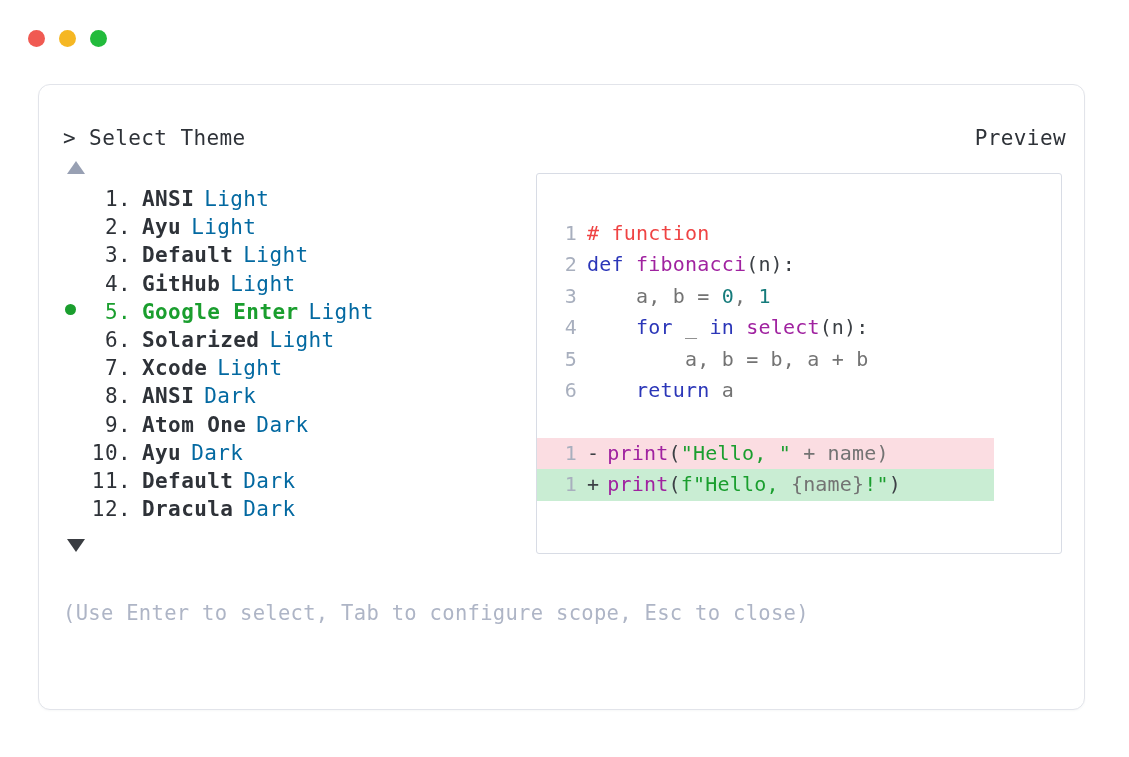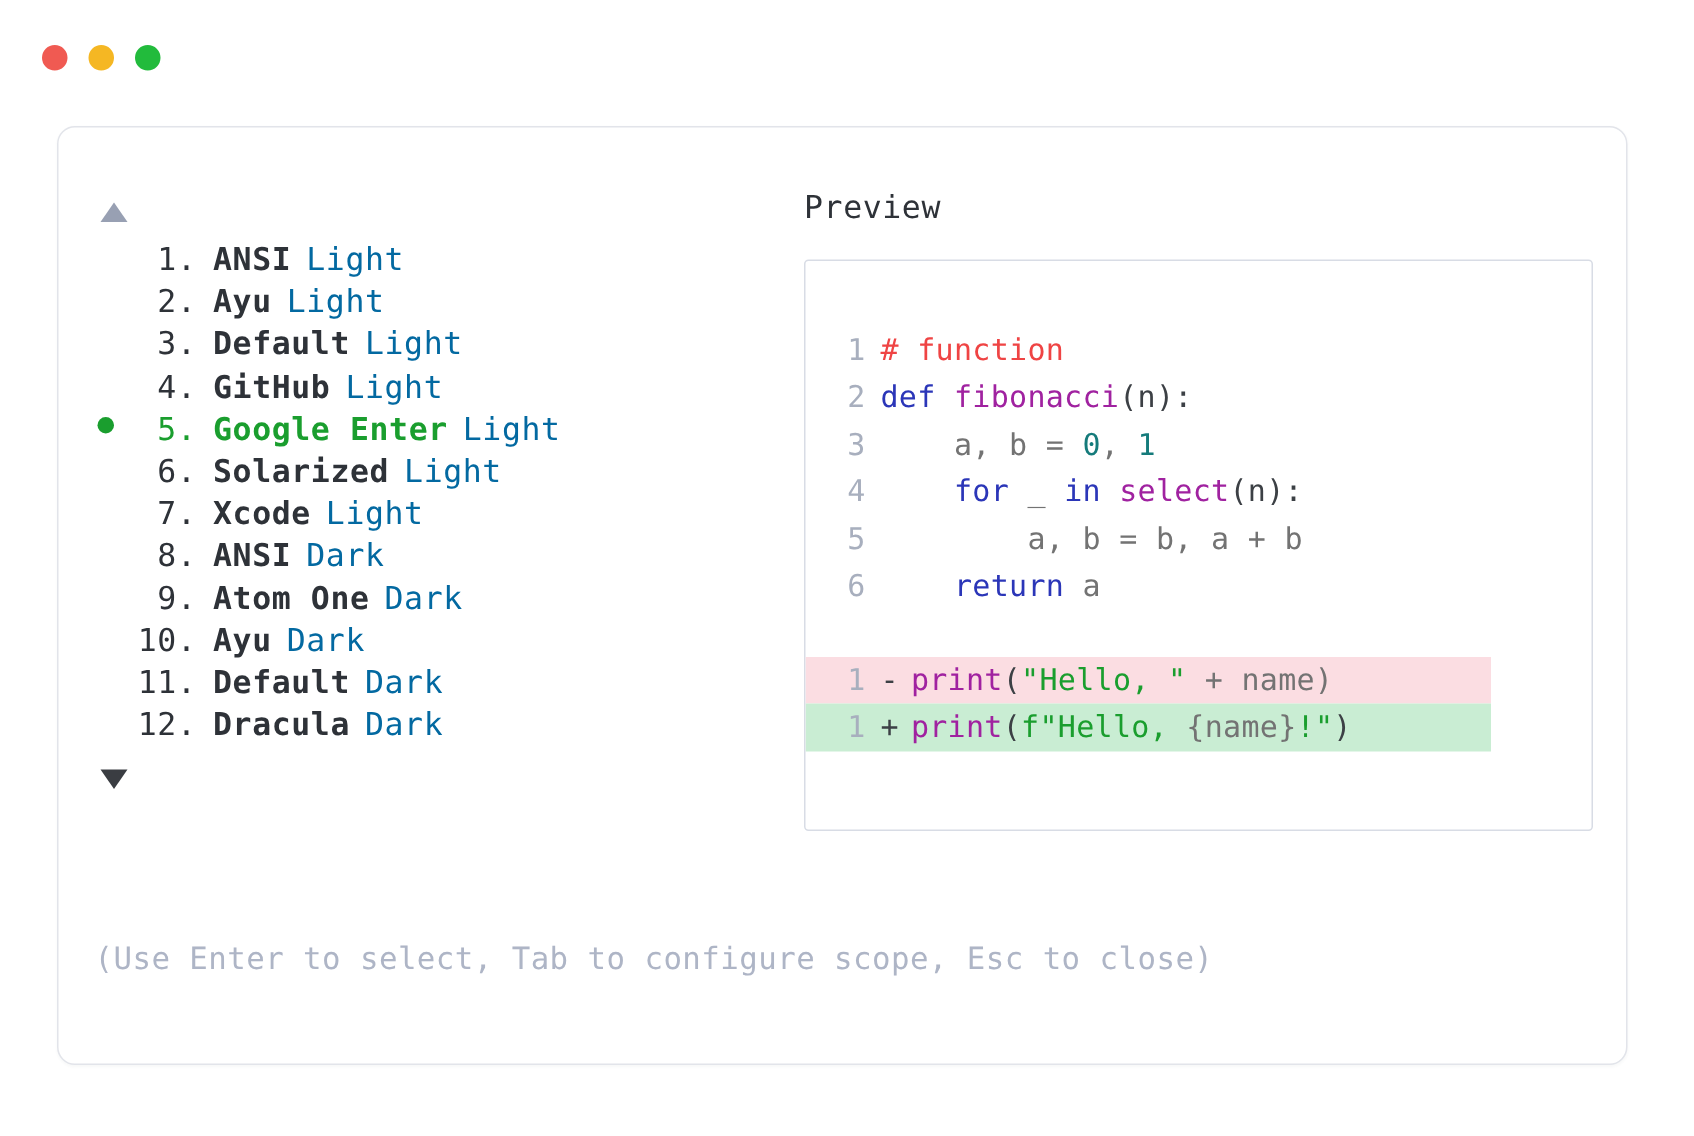--- a/index.html
+++ b/index.html
@@ -129,41 +129,42 @@
   .theme-name { margin-left: 11px; color: #2E3238; font-weight: bold; }
   .theme-variant { color: #0369a1; margin-left: 10px; }
 
   .theme-item.selected .idx,
   .theme-item.selected .idx-dot,
   .theme-item.selected .theme-name { color: #1A9E2E; }
 
   .hint {
     position: absolute;
     left: 24px;
-    top: 541px;
+    top: 515px;
     font-size: 20.5px;
     line-height: 26px;
     letter-spacing: 0.3px;
     color: #AEB5C6;
     white-space: pre;
   }
 
   
   .preview {
     position: absolute;
     left: 497px;
     top: 40px;
     width: 530px;
   }
   .preview-title {
     font-size: 21px;
     line-height: 26px;
     letter-spacing: 0.4px;
     color: #2E3238;
     white-space: pre;
+    text-align: right;
   }
 
   .code-panel {
     margin-top: 22px;
     width: 526px;
     height: 381px;
     box-sizing: border-box;
     background: #ffffff;
     border: 1.4px solid #D8DCE5;
     border-radius: 3px;
@@ -220,20 +221,21 @@
   <span class="dot dot-close"></span>
   <span class="dot dot-min"></span>
   <span class="dot dot-max"></span>
 </div>
 
 <div class="card">
   <div class="card-inner">
 
     <div class="picker">
 
+      <div class="prompt-line"><span class="prompt-caret">&gt;</span><span> </span><span>Select Theme</span></div>
 
       <div class="scroll-arrow scroll-up"></div>
 
       <ul class="theme-list" id="theme-list">
           <li class="theme-item"><span class="bullet-slot"></span><span class="idx">1.</span><span class="theme-name">ANSI</span><span class="theme-variant">Light</span></li>
           <li class="theme-item"><span class="bullet-slot"></span><span class="idx">2.</span><span class="theme-name">Ayu</span><span class="theme-variant">Light</span></li>
           <li class="theme-item"><span class="bullet-slot"></span><span class="idx">3.</span><span class="theme-name">Default</span><span class="theme-variant">Light</span></li>
           <li class="theme-item"><span class="bullet-slot"></span><span class="idx">4.</span><span class="theme-name">GitHub</span><span class="theme-variant">Light</span></li>
           <li class="theme-item selected"><span class="bullet-slot"><span class="bullet"></span></span><span class="idx">5.</span><span class="theme-name">Google Enter</span><span class="theme-variant">Light</span></li>
           <li class="theme-item"><span class="bullet-slot"></span><span class="idx">6.</span><span class="theme-name">Solarized</span><span class="theme-variant">Light</span></li>

